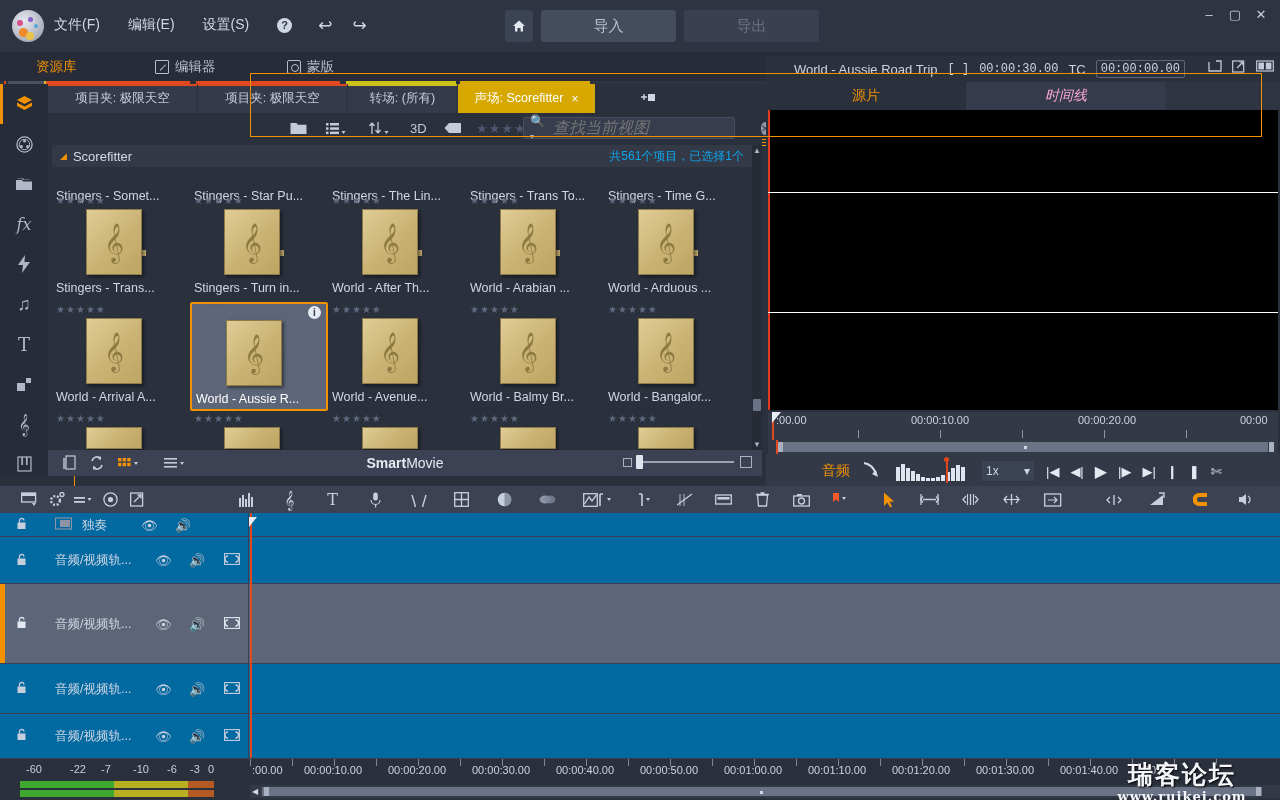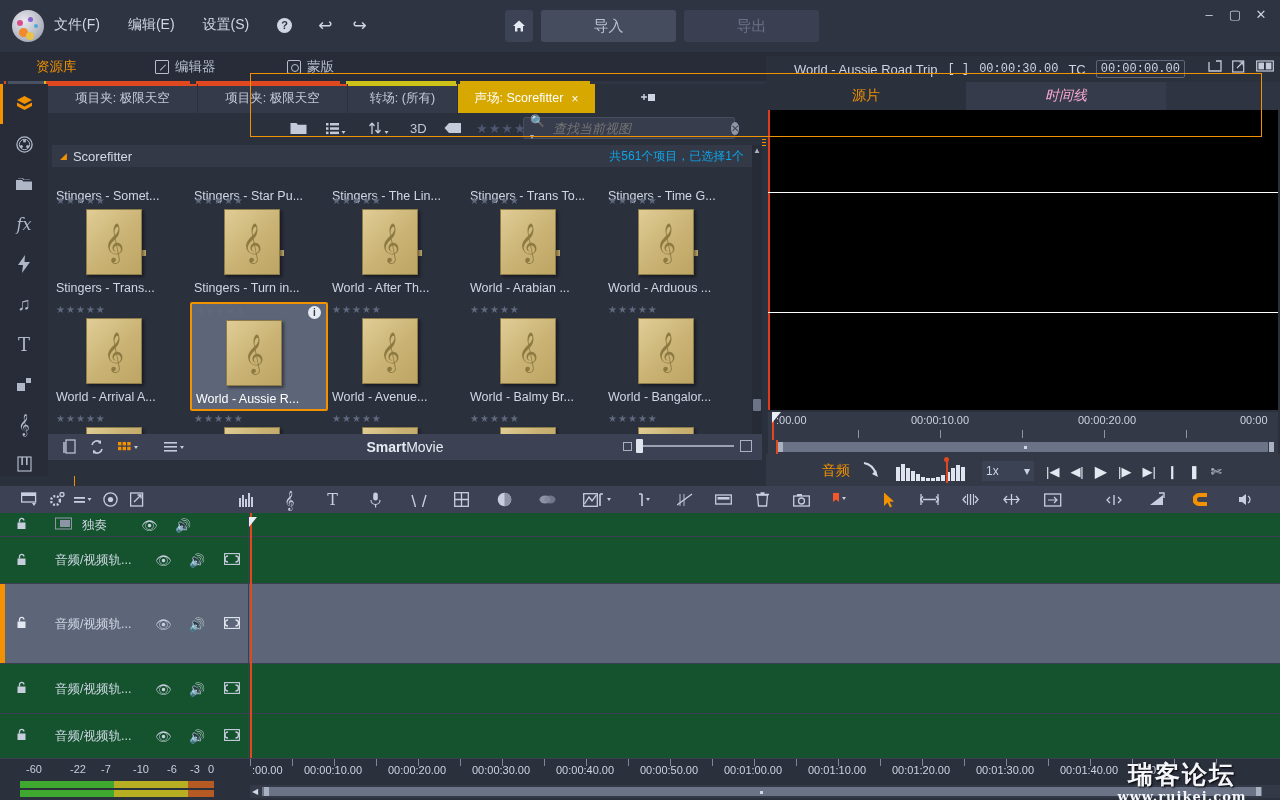--- a/index.html
+++ b/index.html
@@ -71,21 +71,21 @@
   .libtab.sel { background:#d6a800; color:#fff; }
   .libtab .close { margin-left:8px; font-size:12px; color:#fff; }
   .addtab { position:absolute; top:6px; left:592px; width:18px; height:16px; color:#cdd4e2; }
 
   .libtools { position:absolute; left:0; top:29px; width:714px; height:30px; }
   .ti { position:absolute; top:4px; height:22px; display:flex; align-items:center; color:#c3cada; font-size:13px; }
   .searchbox { position:absolute; left:475px; top:4px; width:212px; height:22px; background:#373d4d;
                border:1px solid #474e60; border-radius:2px; display:flex; align-items:center; padding:0 6px; }
   .searchbox .sq { font-size:12px; color:#aab2c2; }
   .searchbox input { background:transparent; border:0; outline:none; color:#aeb6c6; font-style:italic;
-                     font-size:13px; flex:1; margin-left:8px; font-family:"Liberation Sans",sans-serif;}
+                     font-size:16px; flex:1; margin-left:8px; font-family:"Liberation Sans",sans-serif;}
   .searchbox .clr { width:13px; height:13px; border-radius:50%; background:#8e96a8; color:#373d4d;
                     font-size:10px; line-height:13px; text-align:center; }
 
   .libhead { position:absolute; left:4px; top:61px; width:700px; height:22px; background:#333947;
              display:flex; align-items:center; justify-content:space-between; padding:0 8px; }
   .libhead .lhl { font-size:13px; color:#d3dae8; display:flex; align-items:center; gap:6px;}
   .libhead .caret { color:#f39200; font-size:9px; }
   .libhead .lhr { font-size:12px; color:#0ea5e9; }
 
   .grid { position:absolute; left:4px; top:83px; width:700px; height:283px; overflow:hidden; background:#2b303d;}
@@ -102,21 +102,21 @@
   .cell.selected .nm { color:#ffffff; }
   .cell .info { position:absolute; right:5px; top:2px; width:13px; height:13px; border-radius:50%;
                 background:#e6eaf2; color:#333947; font-size:10px; font-weight:bold; text-align:center; line-height:13px;}
   .partialtop { position:absolute; left:4px; top:83px; width:700px; height:6px; }
   .pt { position:absolute; top:0; width:56px; height:6px; background:#c2ab6c; }
 
   .libscroll { position:absolute; right:0; top:61px; width:10px; height:305px; background:#262b36; }
   .libscroll .up,.libscroll .dn { width:10px; height:11px; color:#aab2c2; font-size:8px; text-align:center; line-height:11px;}
   .libscroll .thumb2 { position:absolute; left:1px; top:254px; width:8px; height:12px; background:#6b7487; border-radius:1px;}
 
-  .libfoot { position:absolute; left:0; top:350px; width:714px; height:26px; background:#3c4253; }
+  .libfoot { position:absolute; left:0; top:366px; width:714px; height:26px; background:#3c4253; }
   .lfi { position:absolute; top:4px; height:18px; display:flex; align-items:center; color:#c3cada; font-size:13px;}
   .smart { position:absolute; left:0; top:0; width:714px; height:26px; display:flex; align-items:center; justify-content:center;
            font-size:14px; color:#e6eaf2;}
   .smart b { font-weight:bold; }
   .zoomctl { position:absolute; right:10px; top:6px; display:flex; align-items:center; gap:6px; }
   .zbox { width:9px; height:9px; border:1.2px solid #aab2c2; }
   .zbox.big { width:12px; height:12px; }
   .ztrack { width:96px; height:2px; background:#9aa2b3; position:relative; }
   .zhandle { position:absolute; left:-2px; top:-6px; width:7px; height:14px; background:#dfe4ee; border-radius:1px;}
 
@@ -163,21 +163,21 @@
            display:flex; align-items:center; justify-content:space-between; padding:0 4px; }
   .tpbtns { display:flex; align-items:center; gap:11px; margin-left:12px; color:#e3e8f1; font-size:13px; }
 
   
   .tltool { position:absolute; left:0; top:486px; width:1280px; height:27px; background:#3c4253; }
   .tltool .g { position:absolute; top:0; height:27px; display:flex; align-items:center; gap:0; }
   .tli { width:27px; height:27px; display:flex; align-items:center; justify-content:center; color:#c7cedd; font-size:14px; }
   .tli.orange { color:#f39200; }
 
   
-  .tl { position:absolute; left:0; top:513px; width:1280px; height:245px; background:#14532d; }
+  .tl { position:absolute; left:0; top:513px; width:1280px; height:245px; background:#0369a1; }
   .trk { position:absolute; left:0; width:1280px; }
   .trkhd { position:absolute; left:0; top:0; width:248px; height:100%; display:flex; align-items:center; }
   .lockic { margin-left:16px; color:#c7cedd; font-size:13px; }
   .trkname { margin-left:18px; font-size:12.5px; color:#cfd6e4; white-space:nowrap;}
   .trkicons { position:absolute; right:8px; display:flex; align-items:center; gap:18px; color:#c7cedd; font-size:13px;}
   .trk.sel { background:#5d6678; }
   .trk.sel .selbar { position:absolute; left:0; top:0; width:5px; height:100%; background:#f39200; }
   .trk .sep { position:absolute; left:0; bottom:0; width:1280px; height:1px; background:#3a4051; }
   .redplay { position:absolute; left:250px; top:513px; width:1.5px; height:245px; background:#e0481f; z-index:6;}
   .playhead { position:absolute; left:249px; top:517px; width:0; height:0; border-left:8px solid #e9edf5; border-bottom:10px solid transparent; z-index:7;}

